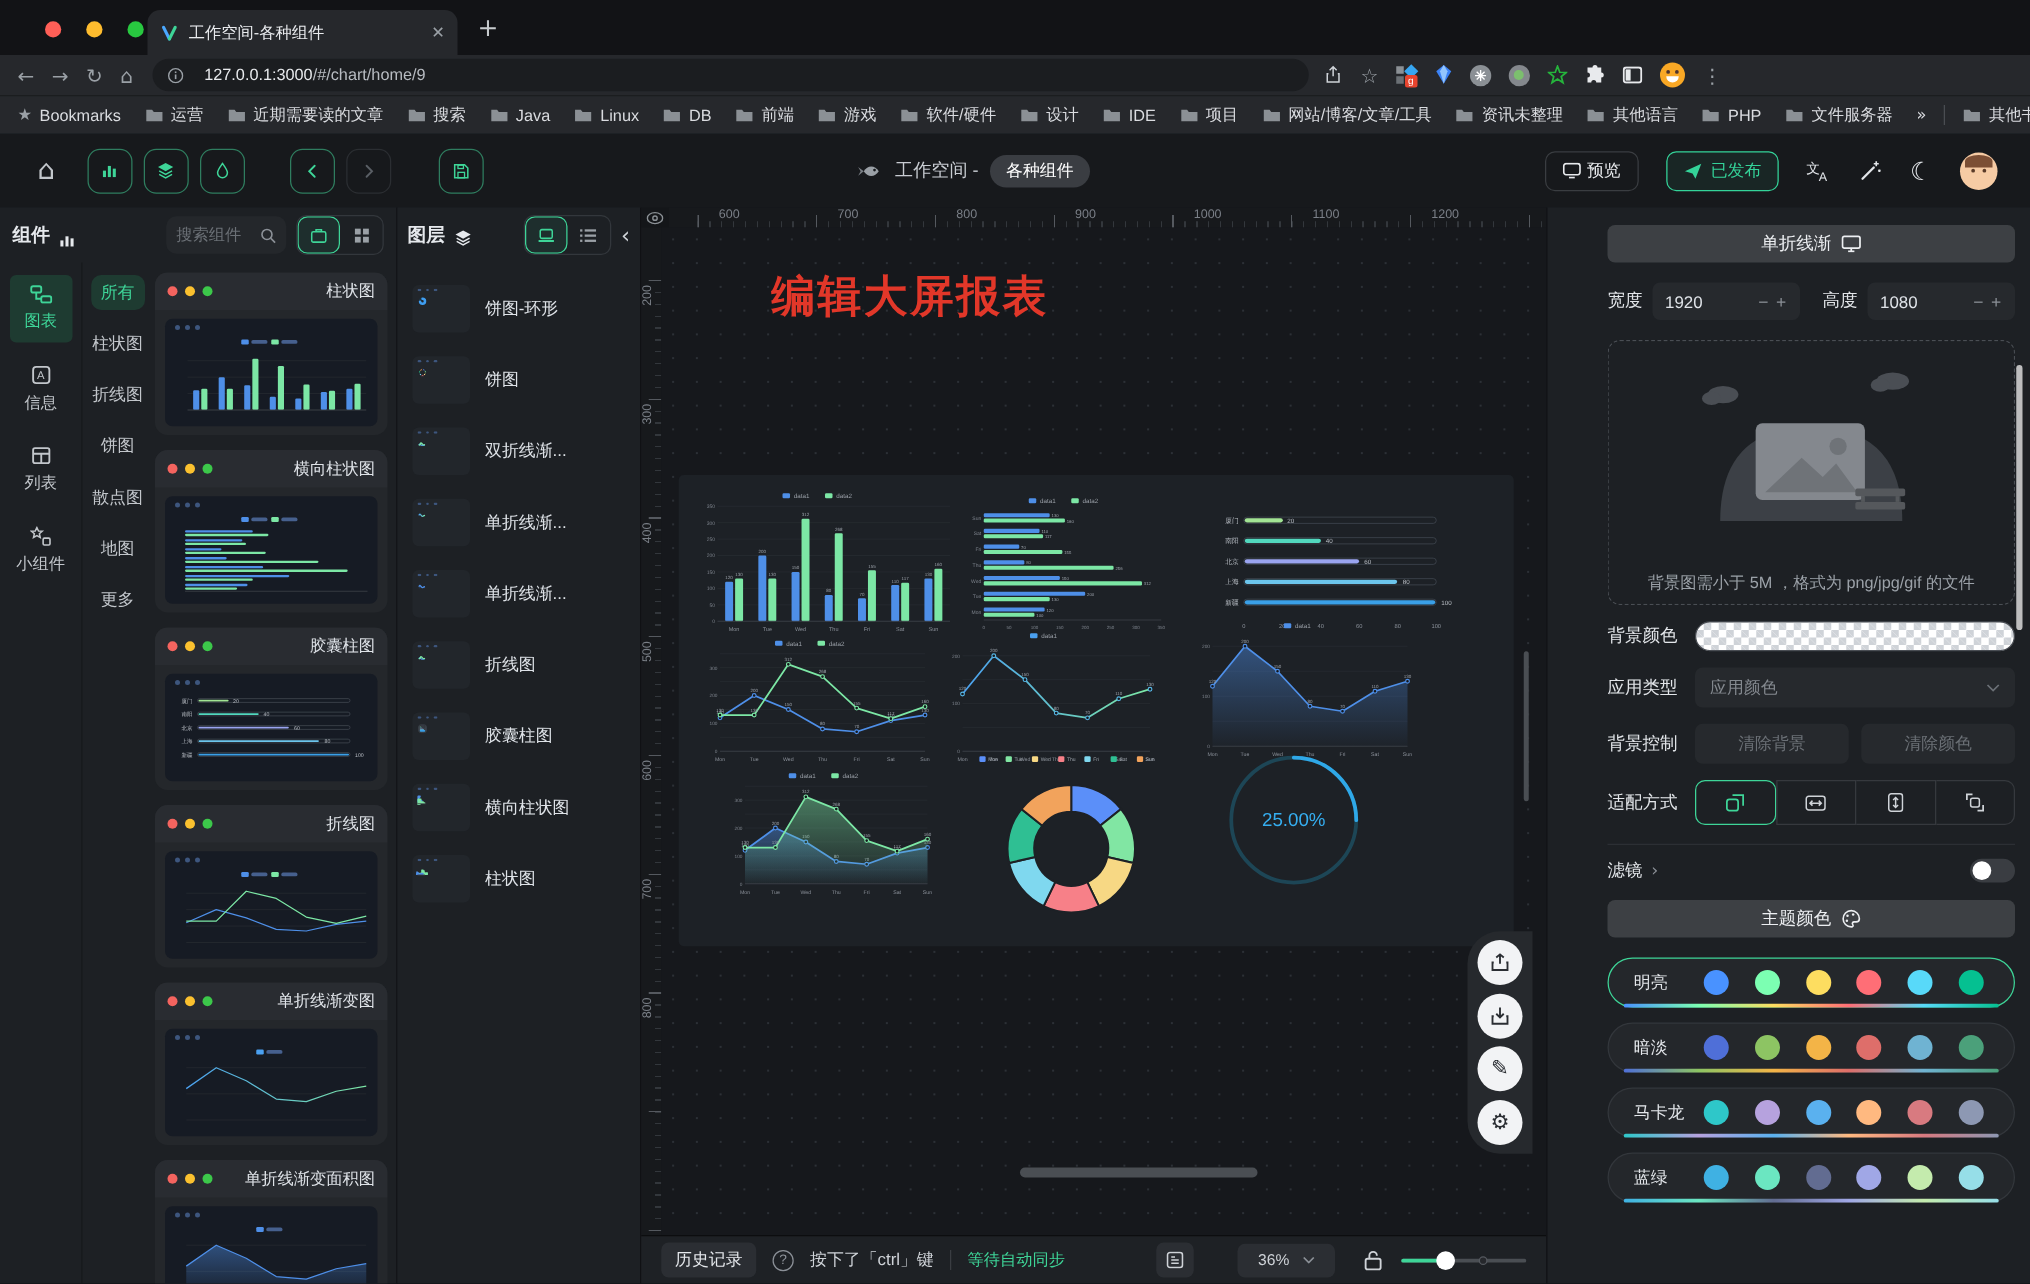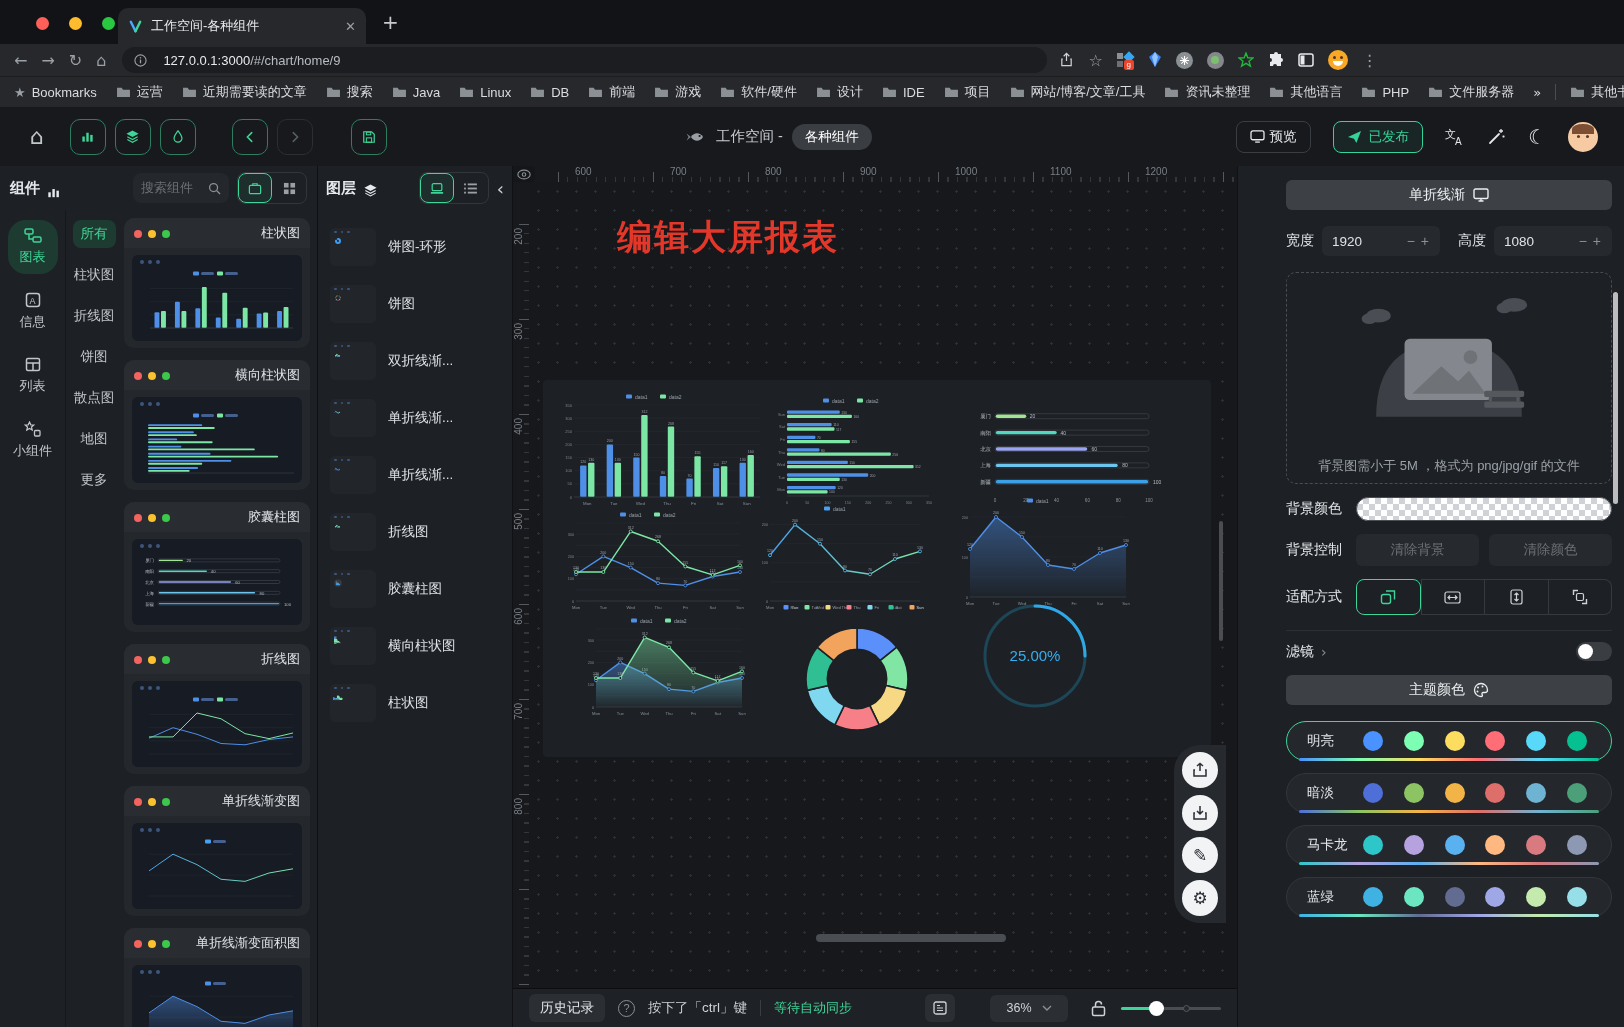--- a/index.html
+++ b/index.html
@@ -51,21 +51,21 @@
   
   .phead{display:flex;align-items:center;height:44px;padding:0 10px;gap:8px;}
   .ptitle{color:#e6e9ed;font-size:15px;font-weight:bold;display:flex;align-items:flex-end;gap:7px;}
   #search-box{margin-left:auto;width:96px;height:30px;background:#24272b;border-radius:8px;display:flex;align-items:center;padding:0 8px;color:#6b7076;font-size:13px;gap:4px;}
   #search-box span{flex:1;white-space:nowrap;overflow:hidden;}
   .seg{display:flex;border:1px solid #33373c;border-radius:8px;overflow:hidden;}
   .seg .cell{width:34px;height:30px;display:flex;align-items:center;justify-content:center;color:#9aa0a6;}
   .seg .cell.on{color:#3ed598;border:1px solid #3ed598;border-radius:8px;background:rgba(52,211,153,.08);}
   #comp-body{position:absolute;left:0;top:44px;right:0;bottom:0;display:flex;}
   #vtabs{width:66px;padding-top:10px;display:flex;flex-direction:column;align-items:center;gap:10px;border-right:1px solid #16181b;}
-  .vtab{width:50px;padding:8px 0;border-radius:18px;display:flex;flex-direction:column;align-items:center;gap:5px;color:#c2c6cb;font-size:13px;}
+  .vtab{width:50px;padding:8px 0;border-radius:5px;display:flex;flex-direction:column;align-items:center;gap:5px;color:#c2c6cb;font-size:13px;}
   .vtab.on{background:#1e3b31;color:#3ed598;}
   #cats{width:56px;padding-top:10px;display:flex;flex-direction:column;align-items:center;gap:13px;}
   .cat{color:#c2c6cb;font-size:13.5px;padding:5px 8px;border-radius:8px;white-space:nowrap;}
   .cat.on{background:#1e3b31;color:#3ed598;}
   #cards{flex:1;padding:8px 10px 0 2px;overflow:hidden;}
   .card{width:186px;height:130px;background:#24272b;border-radius:10px;margin-bottom:12px;overflow:hidden;}
   .card-h{height:30px;background:#292c31;display:flex;align-items:center;padding:0 10px;}
   .mac i{display:inline-block;width:8px;height:8px;border-radius:50%;margin-right:6px;}
   .mac i:nth-child(1){background:#f4645f;}.mac i:nth-child(2){background:#fbc12f;}.mac i:nth-child(3){background:#3cc84a;}
   .card-t{margin-left:auto;color:#dfe3e8;font-size:13px;}
@@ -1435,20 +1435,29 @@
               <rect x="238" y="134" width="4" height="6"></rect>
             </g>
         </svg>
         <span id="upload-caption">背景图需小于 5M ，格式为 png/jpg/gif 的文件</span>
       </div>
       <div class="cfg-row">
         <span class="cfg-label">背景颜色</span>
         <span id="checker"></span>
       </div>
       <div class="cfg-row">
+        <span class="cfg-label">应用类型</span>
+        <span id="app-type-select">
+            <span>应用颜色</span>
+            <svg class="chev" width="11" height="7" viewBox="0 0 11 7">
+              <path d="M1 1 L5.5 5.5 L10 1" fill="none" stroke="#6b7076" stroke-width="1.4"></path>
+            </svg>
+          </span>
+      </div>
+      <div class="cfg-row">
         <span class="cfg-label">背景控制</span>
         <span class="ghostbtn">清除背景</span>
         <span class="ghostbtn">清除颜色</span>
       </div>
       <div class="cfg-row">
         <span class="cfg-label">适配方式</span>
         <span id="fit-seg">
           <span class="fit-cell on">
               <svg width="16" height="16" viewBox="0 0 16 16">
                 <rect x="1.5" y="5.5" width="9" height="9" rx="2" fill="none" stroke="currentColor" stroke-width="1.4"></rect>

